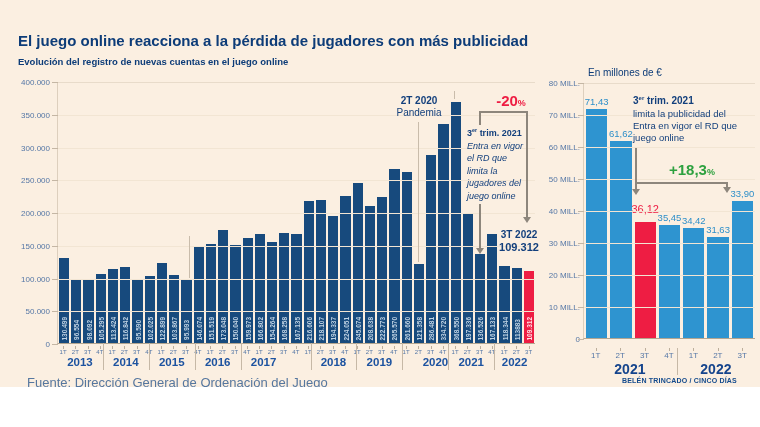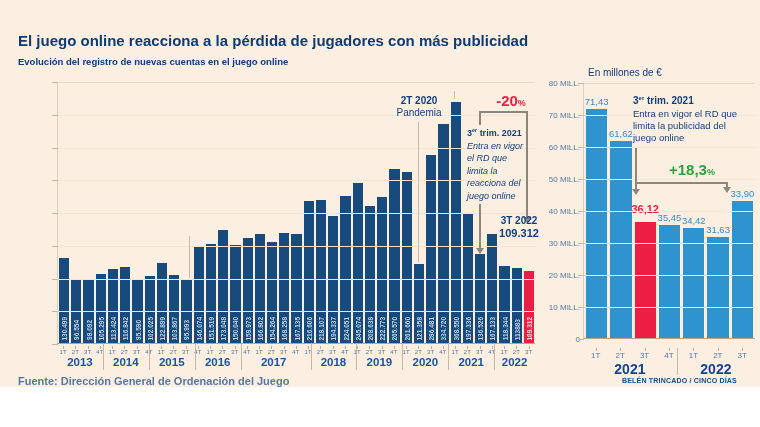--- a/index.html
+++ b/index.html
@@ -1,21 +1,21 @@
 <!DOCTYPE html>
 <html><head>
 <meta charset="utf-8">
 <style>
   * { margin:0; padding:0; box-sizing:border-box; }
   body { font-family:"Liberation Sans", sans-serif; }
   .canvas { position:relative; width:760px; height:387px; background:#fbefe1; overflow:hidden; }
 
   .title { position:absolute; left:18px; top:32px; font-size:15px; font-weight:bold; color:#0d3c78; }
   .subtitle { position:absolute; left:18px; top:56px; font-size:9.5px; font-weight:bold; color:#0d3c78; }
-  .source { position:absolute; left:18px; top:375px; font-size:11px; color:#56779f;font-weight:bold; }
+  .source { position:absolute; left:27px; top:375px; font-size:13px; color:#56779f; }
   .credit { position:absolute; right:23px; top:377px; font-size:7px; font-weight:bold; color:#134a8c; letter-spacing:0.2px; }
 
   
   #left-plot { position:absolute; left:57px; top:82px; width:478px; height:262px;
     border-left:1px solid #ddcfbd; border-top:1px solid #e8dbca; border-bottom:1px solid #b3a590; }
   .gridline { position:absolute; left:0; right:0; height:1px; background:#f2e5d3; }
   .ytick { position:absolute; left:-6px; width:6px; height:1px; background:#c4b6a4; }
   #left-yaxis { position:absolute; left:0; top:82px; width:50px; height:262px; }
   #left-yaxis .yl { position:absolute; right:0; text-align:right; font-size:8px; color:#5577a6; white-space:nowrap; }
   #left-bars { position:absolute; left:0; right:0; bottom:0; display:flex; align-items:flex-end; gap:2px; padding:0 1px; height:100%; }
@@ -61,37 +61,48 @@
   
   .r-title { position:absolute; left:588px; top:52px; font-size:11.5px; font-weight:bold; color:#0d3c78; }
   .r-sub { position:absolute; left:588px; top:67px; font-size:10px; color:#0d3c78; }
   #right-plot { position:absolute; left:583px; top:83px; width:172px; height:256px;
     border-left:1px solid #ddcfbd; border-top:1px solid #e8dbca; border-bottom:1px solid #b3a590; }
   #right-yaxis { position:absolute; left:538px; top:83px; width:42px; height:256px; }
   #right-yaxis .yl { position:absolute; right:0; text-align:right; font-size:8px; color:#5577a6; white-space:nowrap; }
   #right-bars { position:absolute; left:0; right:0; bottom:0; height:100%; display:flex; align-items:flex-end; gap:3px; padding:0 2px; }
   .rcol { flex:1 1 0; display:flex; flex-direction:column; align-items:center; justify-content:flex-end; min-width:0; }
   .rlabel { font-size:9.5px; color:#2e8fc9; margin-bottom:2px; white-space:nowrap; }
-  .rcol.hl .rlabel { color:#ee1d43; font-weight:bold; font-size:11px; margin-bottom:7px; }
+  .rcol.hl .rlabel { color:#ee1d43; font-weight:normal; font-size:11px; margin-bottom:7px; }
   .rbar { width:100%; background:#2e94d0; }
   .rcol.hl .rbar { background:#ee1d43; }
   #right-xaxis { position:absolute; left:583px; top:348px; width:172px; }
   #right-xaxis .xq span { flex:1 1 0; text-align:center; font-size:8px; color:#5577a6; }
   #right-xaxis .xq { display:flex; gap:3px; padding:0 2px; }
   #right-xaxis .xticks { gap:3px; padding:0 2px; }
   #right-xaxis .ygrp { font-size:14px; color:#15448c; }
 </style>
 </head>
 <body>
 
 <div class="canvas">
 
   <div class="title">El juego online reacciona a la pérdida de jugadores con más publicidad</div>
   <div class="subtitle">Evolución del registro de nuevas cuentas en el juego online</div>
 
+  <div id="left-yaxis">
+      <div class="yl" style="top: -4px;">400.000</div>
+      <div class="yl" style="top: 28.75px;">350.000</div>
+      <div class="yl" style="top: 61.5px;">300.000</div>
+      <div class="yl" style="top: 94.25px;">250.000</div>
+      <div class="yl" style="top: 127px;">200.000</div>
+      <div class="yl" style="top: 159.75px;">150.000</div>
+      <div class="yl" style="top: 192.5px;">100.000</div>
+      <div class="yl" style="top: 225.25px;">50.000</div>
+      <div class="yl" style="top: 258px;">0</div>
+    </div>
   <div id="left-plot">
     <div id="left-bars">
         <div class="lbar" style="height: 85.5px;">
           <span class="lbar-label">130.499</span>
         </div>
         <div class="lbar" style="height: 63.2px;">
           <span class="lbar-label">96.554</span>
         </div>
         <div class="lbar" style="height: 64.3px;">
           <span class="lbar-label">98.092</span>
@@ -303,24 +314,24 @@
         <span>4T</span>
         <span>1T</span>
         <span>2T</span>
         <span>3T</span>
       </div>
     <div class="xyears" id="left-xyears">
         <div class="ygrp" style="flex-grow: 4;"><span>2013</span></div>
         <div class="ygrp" style="flex-grow: 4;"><div class="ysep"></div><span>2014</span></div>
         <div class="ygrp" style="flex-grow: 4;"><div class="ysep"></div><span>2015</span></div>
         <div class="ygrp" style="flex-grow: 4;"><div class="ysep"></div><span>2016</span></div>
-        <div class="ygrp" style="flex-grow: 4; text-align: right;"><div class="ysep"></div><span>2017</span></div>
+        <div class="ygrp" style="flex-grow: 4;"><div class="ysep"></div><span>2017</span></div>
         <div class="ygrp" style="flex-grow: 4; margin-left: 24px;"><div class="ysep"></div><span>2018</span></div>
         <div class="ygrp" style="flex-grow: 4;"><div class="ysep"></div><span>2019</span></div>
-        <div class="ygrp" style="flex-grow: 4;"><div class="ysep"></div><span>2020</span></div>
+        <div class="ygrp" style="flex-grow: 4; text-align: right;"><div class="ysep"></div><span>2020</span></div>
         <div class="ygrp" style="flex-grow: 4;"><div class="ysep"></div><span>2021</span></div>
         <div class="ygrp" style="flex-grow: 3;"><div class="ysep"></div><span>2022</span></div>
       </div>
   </div>
 
   <div class="connector" style="left:189px;top:236px;height:42px;"></div>
 
   <div class="ann" id="a2020" style="left:379px;top:95px;width:80px;">
     <span class="b">2T 2020</span>
     <span class="v">Pandemia</span>
@@ -332,29 +343,29 @@
   <div class="pct" id="minus20">
     <span>-20</span><span class="pct-sym">%</span>
   </div>
   <div class="gline" style="left:479px;top:111px;width:48px;height:1.5px;"></div>
   <div class="gline" style="left:479px;top:111px;width:1.5px;height:14px;"></div>
   <div class="decree" id="l-decree">
     <div class="t"><span>3</span><sup>er</sup><span> trim. 2021</span></div>
     <div class="l">Entra en vigor</div>
     <div class="l">el RD que</div>
     <div class="l">limita la</div>
-    <div class="l">reacciona del</div>
+    <div class="l">jugadores del</div>
     <div class="l">juego online</div>
   </div>
   <div class="gline" style="left:479px;top:204px;width:1.5px;height:44px;"></div>
   <div class="arr" style="left:476px;top:248px;"></div>
   <div class="gline" style="left:526px;top:111px;width:1.5px;height:106px;"></div>
   <div class="arr" style="left:523px;top:217px;"></div>
 
-  <div class="ann" id="a2022" style="left:489px;top:215px;width:60px;">
+  <div class="ann" id="a2022" style="left:489px;top:229px;width:60px;">
     <span class="b">3T 2022</span>
     <span class="v">109.312</span>
   </div>
 
   <div class="source">Fuente: Dirección General de Ordenación del Juego</div>
 
   <div class="r-sub">En millones de €</div>
 
   <div id="right-yaxis">
       <div class="yl" style="top: -4px;">80 MILL.</div>
@@ -435,22 +446,22 @@
         <span>3T</span>
       </div>
     <div class="xyears" id="right-xyears">
         <div class="ygrp" style="flex-grow: 4;"><span>2021</span></div>
         <div class="ygrp" style="flex-grow: 3;"><div class="ysep"></div><span>2022</span></div>
       </div>
   </div>
 
   <div class="decree" id="r-decree">
     <div class="t"><span>3</span><sup>er</sup><span> trim. 2021</span></div>
+    <div class="l">limita la publicidad del</div>
     <div class="l">Entra en vigor el RD que</div>
-    <div class="l">limita la publicidad del</div>
     <div class="l">juego online</div>
   </div>
   <div class="gline" style="left:635px;top:148px;width:1.5px;height:41px;"></div>
   <div class="arr" style="left:632px;top:189px;"></div>
   <div class="gline" style="left:636px;top:182px;width:91px;height:1.5px;"></div>
   <div class="gline" style="left:726px;top:182px;width:1.5px;height:5px;"></div>
   <div class="arr" style="left:723px;top:187px;"></div>
   <div class="pct" id="plus18">
     <span>+18,3</span><span class="pct-sym">%</span>
   </div>

